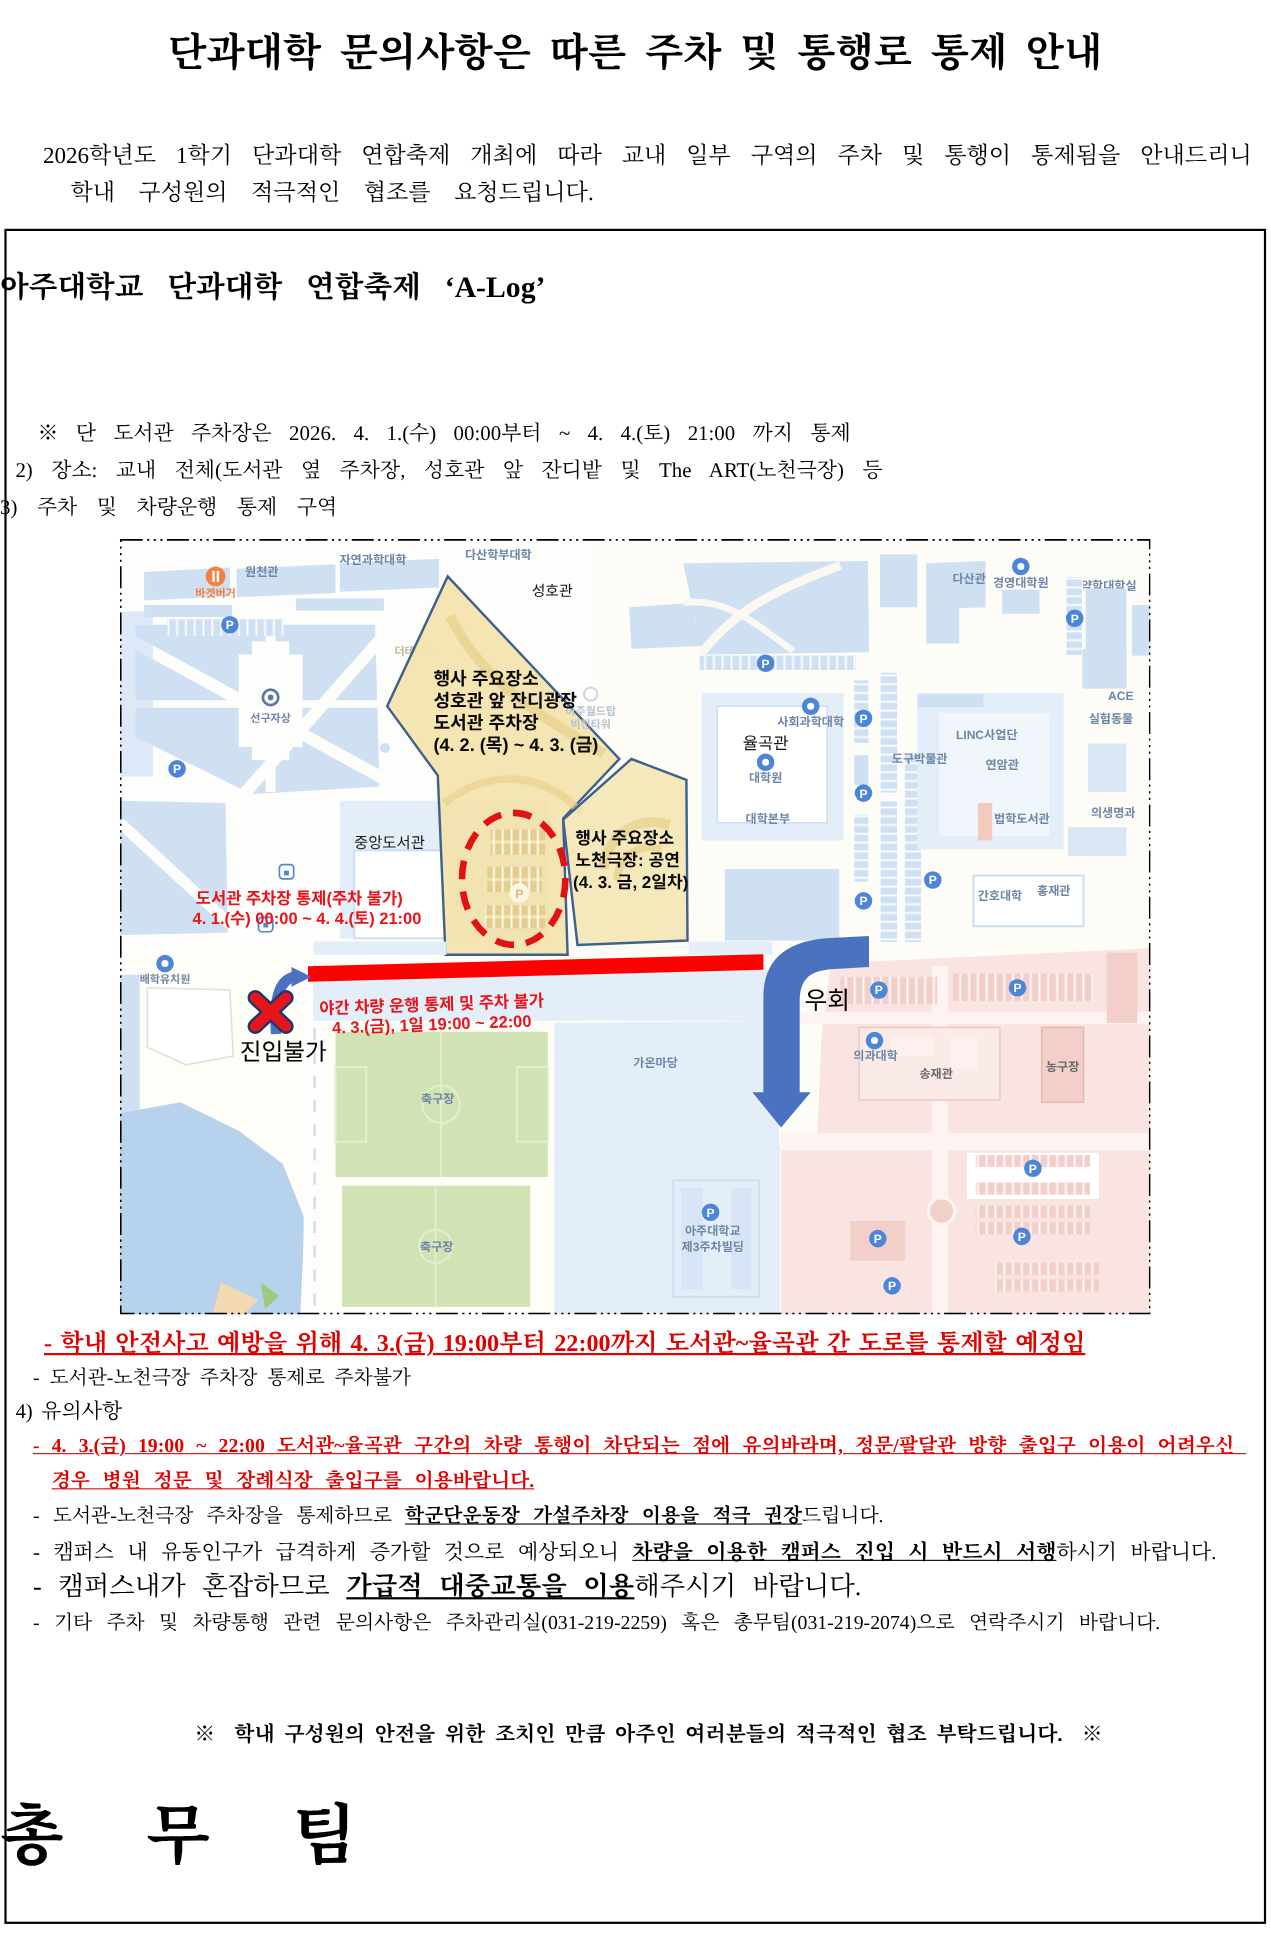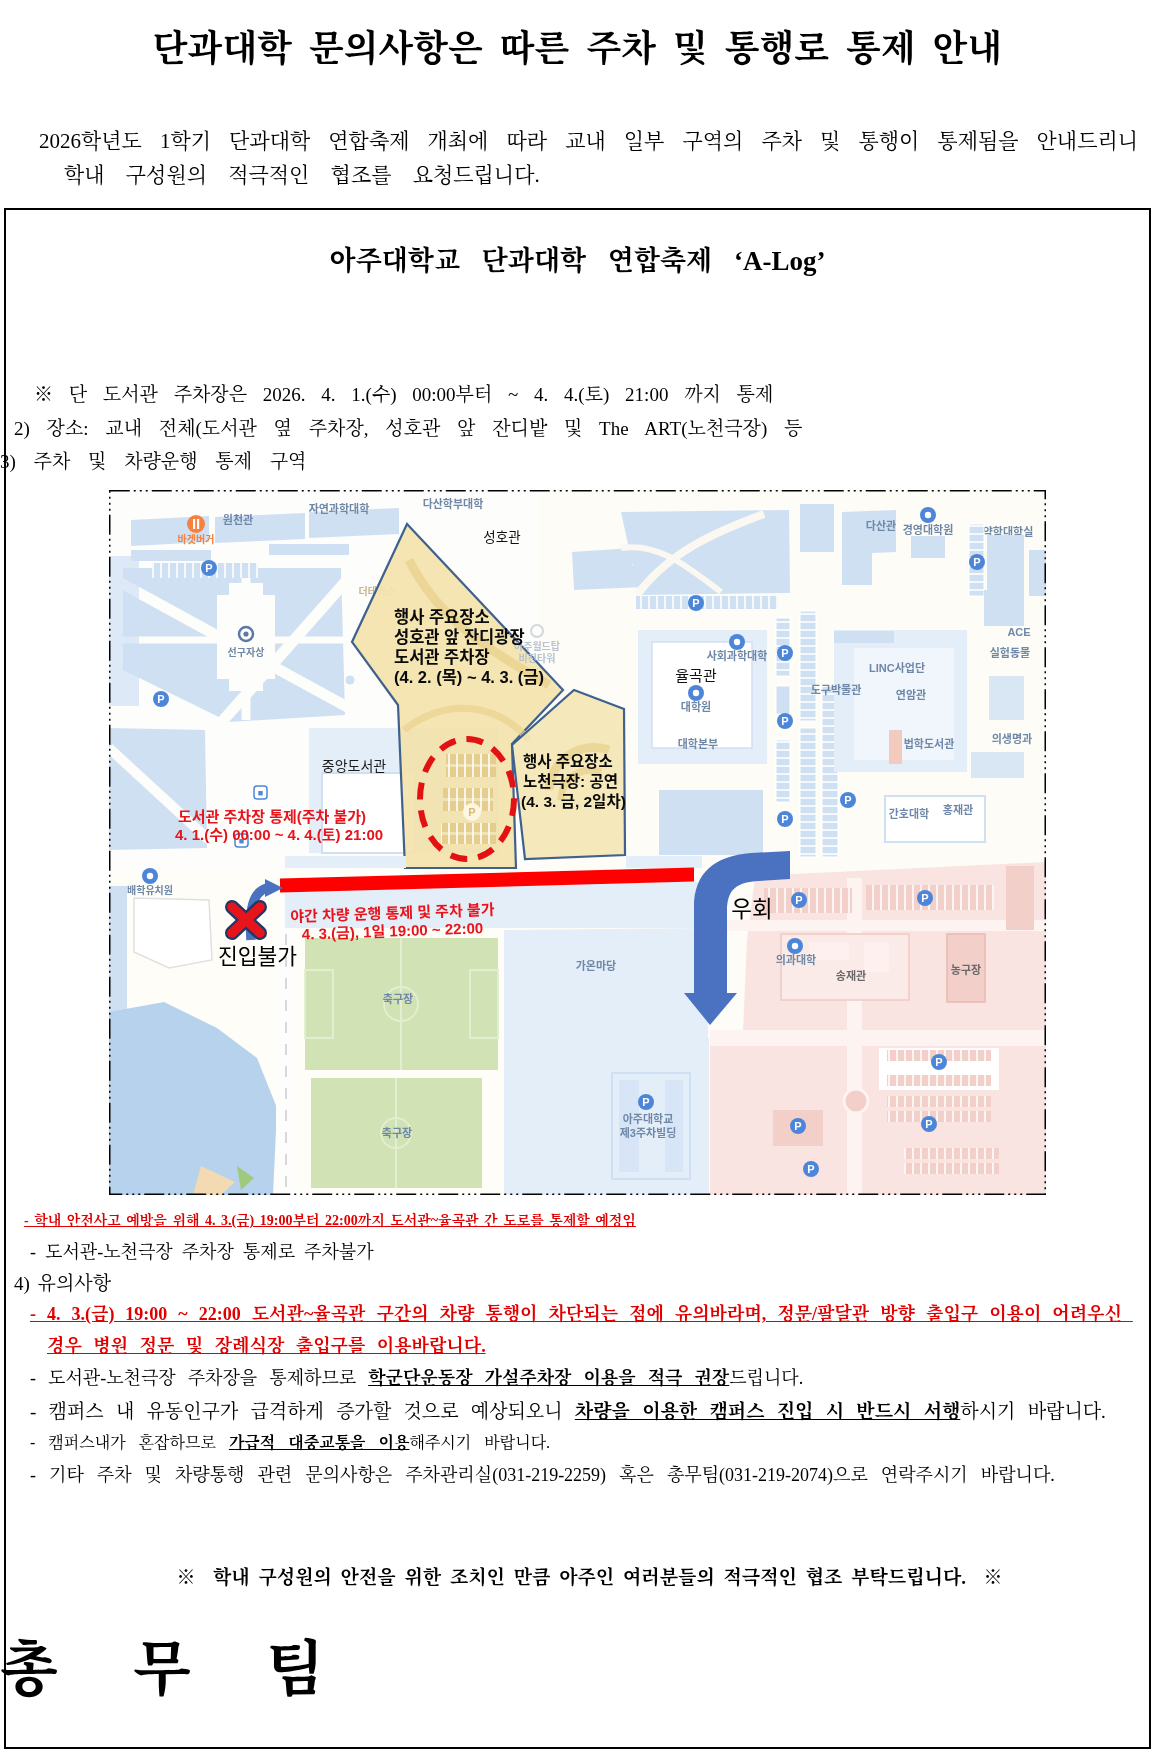--- a/index.html
+++ b/index.html
@@ -17,21 +17,21 @@
 <div id="page">
 
 <div class="abs" style="left:0;top:20px;width:1155px;text-align:center;font-size:36px;font-weight:bold;word-spacing:8px;">단과대학 문의사항은 따른 주차 및 통행로 통제 안내</div>
 
 <div class="abs doc" style="left:28px;top:124px;width:1110px;font-size:21px;text-align:justify;text-align-last:justify;word-spacing:2px;text-indent:11px;">2026학년도 1학기 단과대학 연합축제 개최에 따라 교내 일부 구역의 주차 및 통행이 통제됨을 안내드리니</div>
 
 <div class="abs doc" style="left:28px;top:158px;font-size:21px;word-spacing:16px;margin-left:36px;">학내 구성원의 적극적인 협조를 요청드립니다.</div>
 
 <div class="abs" style="left:4px;top:208px;width:1143px;height:1537px;border:2px solid #000;"></div>
 
-<div class="abs" style="left:0;top:239px;width:1155px;text-align:center;font-size:27px;font-weight:bold;word-spacing:15px;">아주대학교 단과대학 연합축제 ‘A-Log’</div>
+<div class="abs" style="left:0;top:239px;width:1155px;text-align:left;font-size:27px;font-weight:bold;word-spacing:15px;">아주대학교 단과대학 연합축제 ‘A-Log’</div>
 
 
 <div class="abs doc" style="left:34px;top:378px;word-spacing:11px;">※ 단 도서관 주차장은 2026. 4. 1.(수) 00:00부터 ~ 4. 4.(토) 21:00 까지 통제</div>
 
 <div class="abs doc" style="left:14px;top:412px;word-spacing:12px;">2) 장소: 교내 전체(도서관 옆 주차장, 성호관 앞 잔디밭 및 The ART(노천극장) 등</div>
 
 <div class="abs doc" style="left:0;top:445px;word-spacing:13px;">3) 주차 및 차량운행 통제 구역</div>
 
 <div class="abs" style="left:109px;top:490px;width:937px;height:705px;">
 <svg width="937" height="705" viewBox="0 0 937 705" font-family="Liberation Sans,'Noto Sans CJK KR',sans-serif">
@@ -378,35 +378,35 @@
 
 <g transform="rotate(-2 181 420)" font-family="Liberation Sans,'Noto Sans CJK KR',sans-serif" font-size="15" font-weight="bold" fill="#e8141c">
 <text x="181" y="432">야간 차량 운행 통제 및 주차 불가</text>
 <text x="192" y="450">4. 3.(금), 1일 19:00 ~ 22:00</text>
 </g>
 
 <rect x="0.75" y="0.75" width="935.5" height="703.5" fill="none" stroke="#000" stroke-width="1.5" stroke-dasharray="20 4 2 4 2 4 2 4"></rect>
 </svg>
 </div>
 
-<div class="abs doc red ul" style="left:24px;top:1204px;font-size:14px;word-spacing:2px;">- 학내 안전사고 예방을 위해 4. 3.(금) 19:00부터 22:00까지 도서관~율곡관 간 도로를 통제할 예정임</div>
+<div class="abs doc red ul" style="left:40px;top:1204px;font-size:22px;word-spacing:2px;">- 학내 안전사고 예방을 위해 4. 3.(금) 19:00부터 22:00까지 도서관~율곡관 간 도로를 통제할 예정임</div>
 
 <div class="abs doc" style="left:30px;top:1235px;font-size:18px;word-spacing:4.5px;">- 도서관-노천극장 주차장 통제로 주차불가</div>
 
 <div class="abs doc" style="left:14px;top:1267px;font-size:19px;">4) 유의사항</div>
 
 <div class="abs doc red ul" style="left:30px;top:1297px;font-size:18px;word-spacing:6.5px;">- 4. 3.(금) 19:00 ~ 22:00 도서관~율곡관 구간의 차량 통행이 차단되는 점에 유의바라며, 정문/팔달관 방향 출입구 이용이 어려우신&nbsp;</div>
 
 <div class="abs doc red ul" style="left:47px;top:1329px;font-size:18px;word-spacing:7px;">경우 병원 정문 및 장례식장 출입구를 이용바랍니다.</div>
 
 <div class="abs doc" style="left:30px;top:1361px;font-size:18px;word-spacing:7.5px;">- 도서관-노천극장 주차장을 통제하므로 <span class="bu">학군단운동장 가설주차장 이용을 적극 권장</span>드립니다.</div>
 
 <div class="abs doc" style="left:30px;top:1395px;font-size:19px;word-spacing:7.5px;">- 캠퍼스 내 유동인구가 급격하게 증가할 것으로 예상되오니 <span class="bu">차량을 이용한 캠퍼스 진입 시 반드시 서행</span>하시기 바랍니다.</div>
 
-<div class="abs doc" style="left:30px;top:1426px;font-size:16px;word-spacing:9px;">- 캠퍼스내가 혼잡하므로 <span class="bu">가급적 대중교통을 이용</span>해주시기 바랍니다.</div>
+<div class="abs doc" style="left:30px;top:1426px;font-size:24px;word-spacing:9px;">- 캠퍼스내가 혼잡하므로 <span class="bu">가급적 대중교통을 이용</span>해주시기 바랍니다.</div>
 
 <div class="abs doc" style="left:30px;top:1458px;font-size:18px;word-spacing:8.5px;">- 기타 주차 및 차량통행 관련 문의사항은 주차관리실(031-219-2259) 혹은 총무팀(031-219-2074)으로 연락주시기 바랍니다.</div>
 
 <div class="abs" style="left:12px;top:1562px;width:1155px;text-align:center;font-size:19px;font-weight:bold;word-spacing:4px;">※&nbsp;&nbsp;학내 구성원의 안전을 위한 조치인 만큼 아주인 여러분들의 적극적인 협조 부탁드립니다.&nbsp;&nbsp;※</div>
 
 <div class="abs" style="left:0;top:1621px;width:977px;font-size:60px;font-weight:bold;">총&nbsp;&nbsp;&nbsp;&nbsp;&nbsp;무&nbsp;&nbsp;&nbsp;&nbsp;&nbsp;팀</div>
 
 </div>
 
 </body></html>

